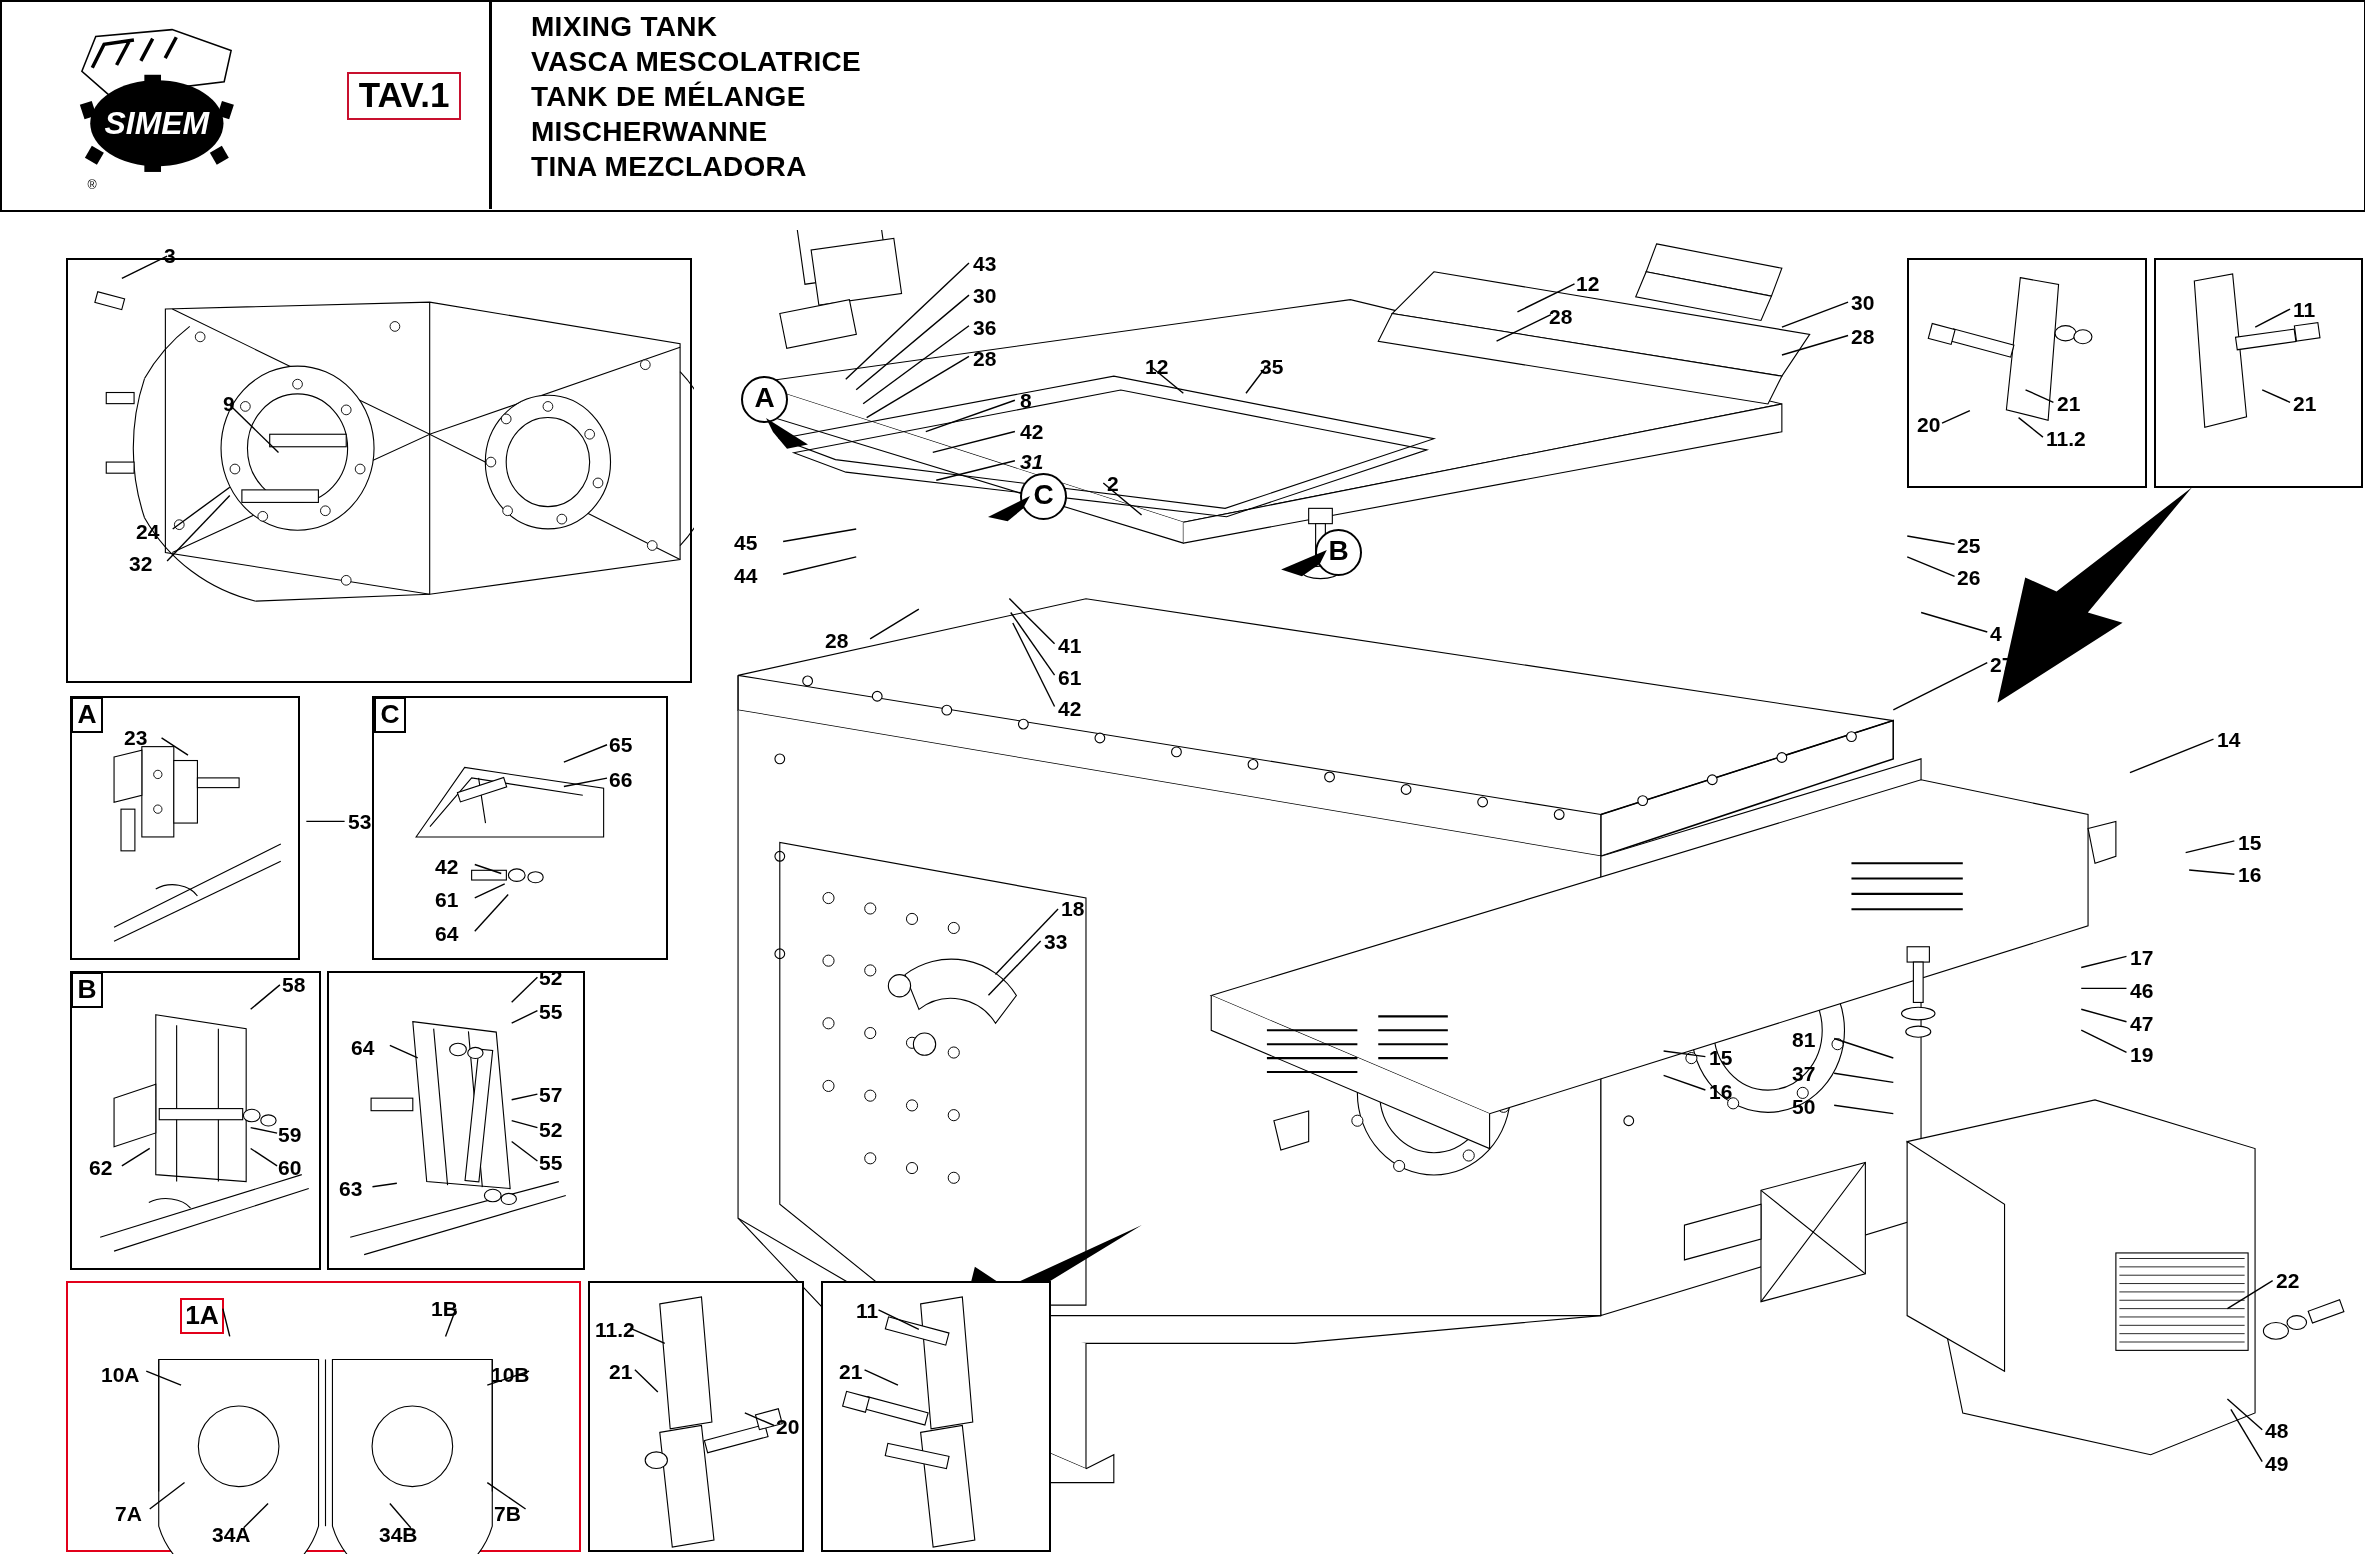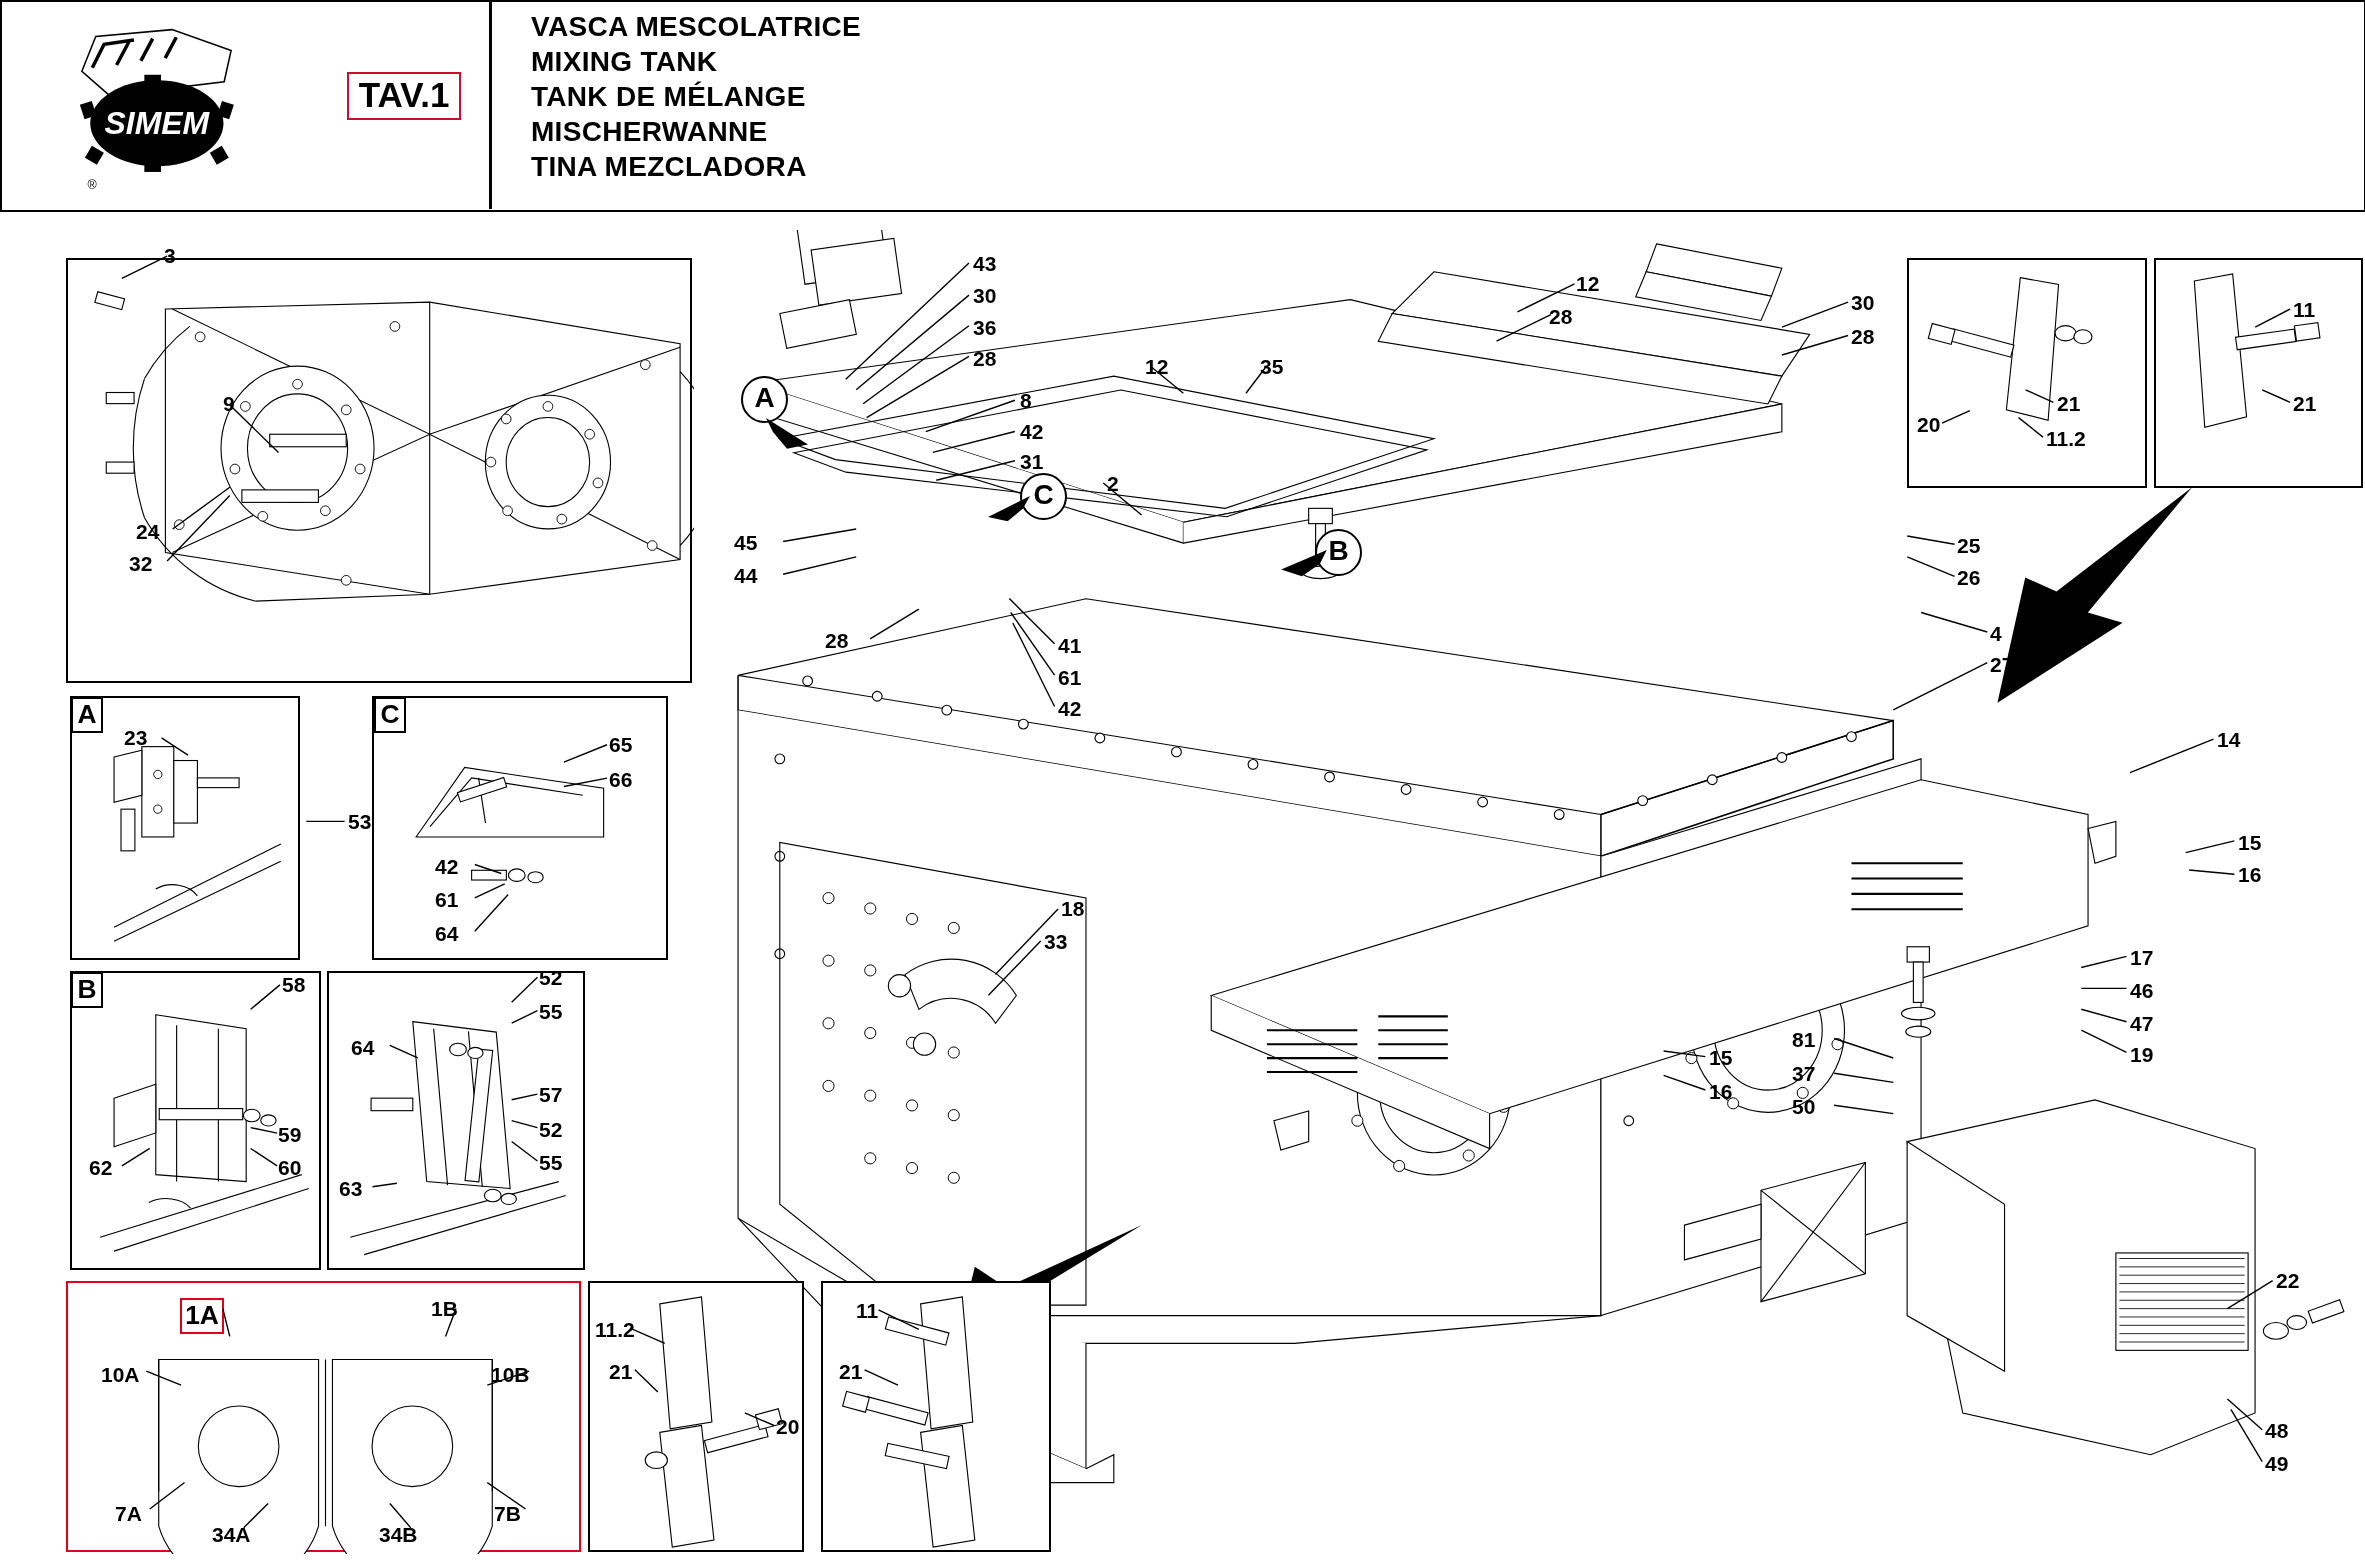--- a/index.html
+++ b/index.html
@@ -62,22 +62,22 @@
       </svg>
     </div>
 
     <div id="tav-box">
       <span>TAV.1</span>
     </div>
 
     <div id="title-divider"></div>
 
     <div id="titles">
+      <div>MIXING TANK</div>
       <div>VASCA MESCOLATRICE</div>
-      <div>MIXING TANK</div>
       <div>TANK DE MÉLANGE</div>
       <div>MISCHERWANNE</div>
       <div>TINA MEZCLADORA</div>
     </div>
   </div>
 
   <svg style="position:absolute;left:696px;top:230px;width:1670px;height:1334px" viewBox="0 0 2399 1917">
 
     <g class="stroke">
 
@@ -487,21 +487,21 @@
   </div>
   <div class="lbl" style="left:2293px;top:299px;">11</div>
   <div class="lbl" style="left:2293px;top:393px;">21</div>
 
   <div class="lbl" style="left:973px;top:253px;">43</div>
   <div class="lbl" style="left:973px;top:285px;">30</div>
   <div class="lbl" style="left:973px;top:317px;">36</div>
   <div class="lbl" style="left:973px;top:348px;">28</div>
   <div class="lbl" style="left:1020px;top:390px;">8</div>
   <div class="lbl" style="left:1020px;top:421px;">42</div>
-  <div class="lbl" style="left:1020px;top:451px;">31</div>
+  <div class="lbl" style="left:1020px;top:451px;font-style:italic;">31</div>
   <div class="lbl" style="left:1107px;top:473px;">2</div>
   <div class="lbl" style="left:1145px;top:356px;">12</div>
   <div class="lbl" style="left:1260px;top:356px;">35</div>
   <div class="lbl" style="left:1576px;top:273px;">12</div>
   <div class="lbl" style="left:1549px;top:306px;">28</div>
   <div class="lbl" style="left:1851px;top:292px;">30</div>
   <div class="lbl" style="left:1851px;top:326px;">28</div>
 
   <div class="lbl" style="left:734px;top:532px;">45</div>
   <div class="lbl" style="left:734px;top:565px;">44</div>

